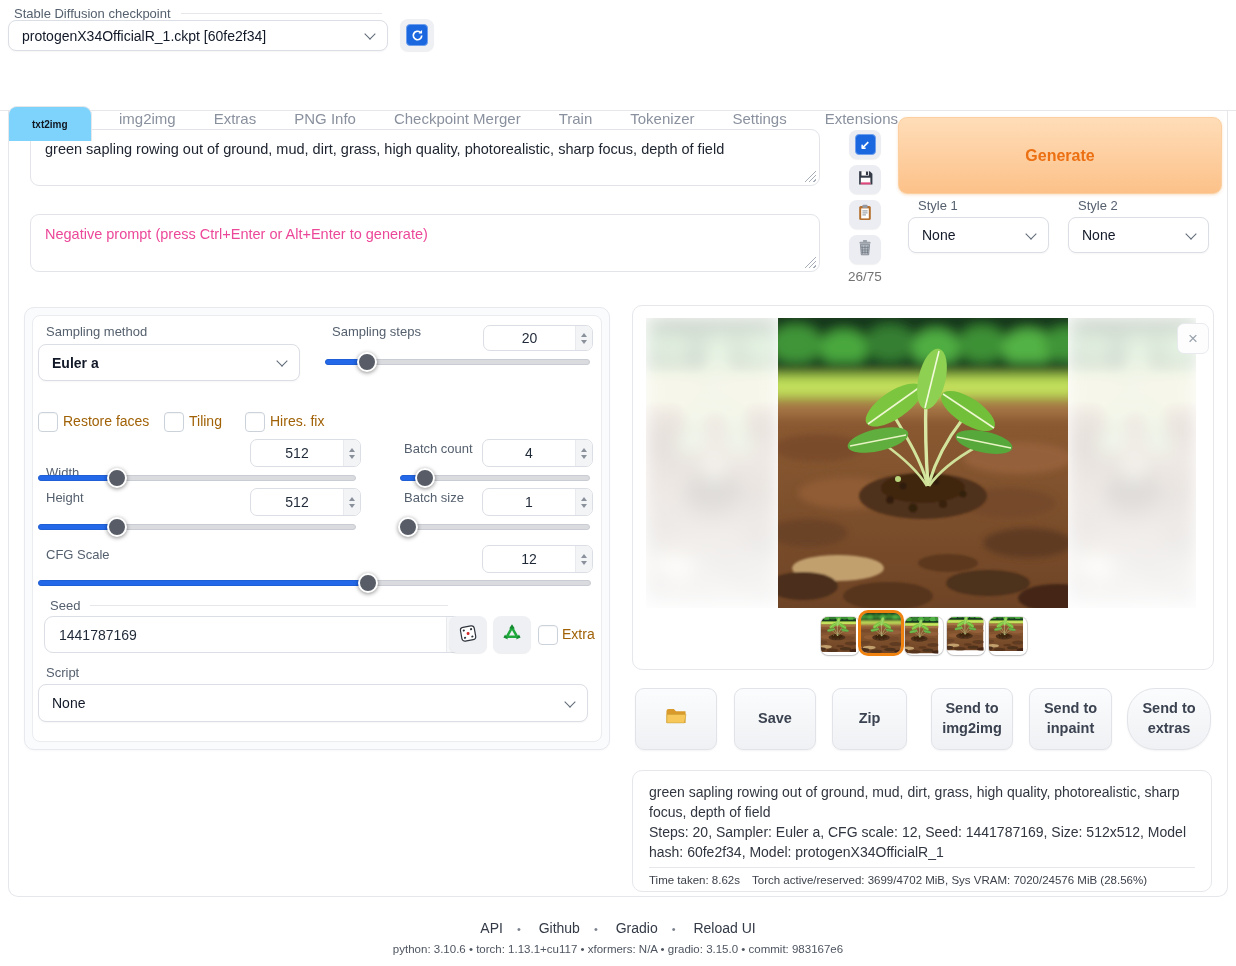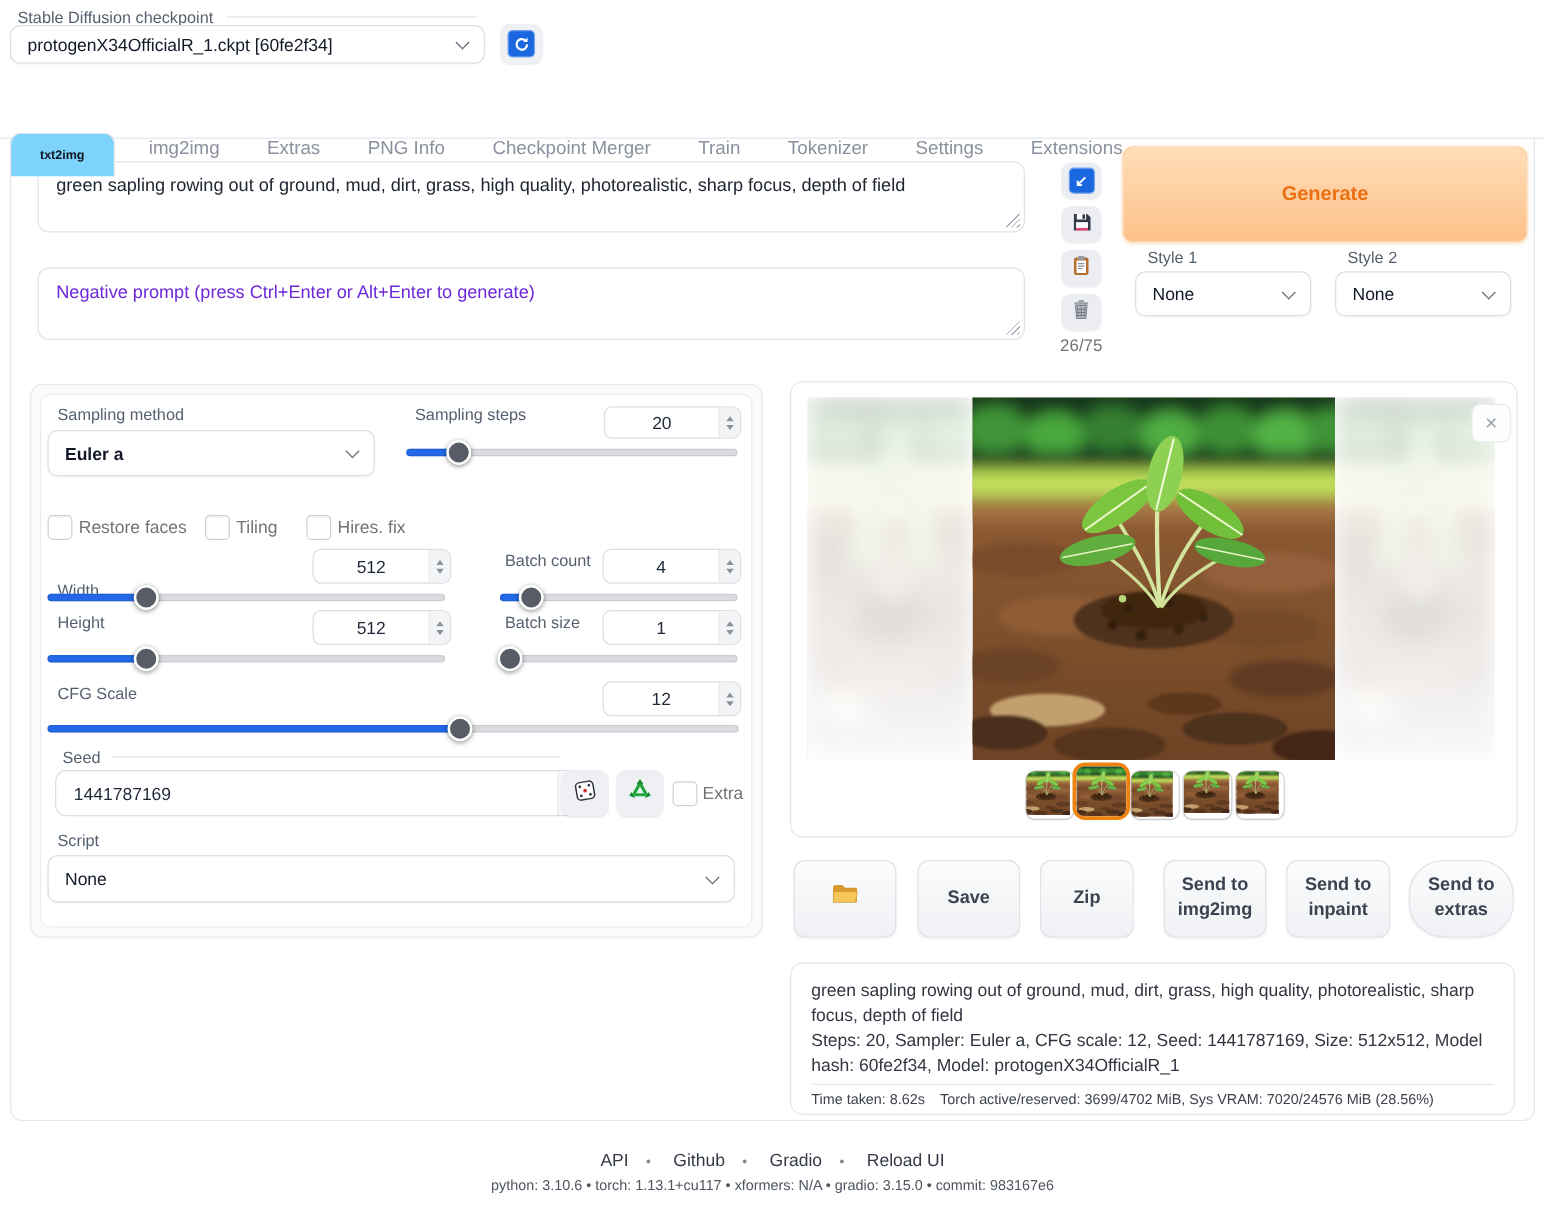--- a/index.html
+++ b/index.html
@@ -10,21 +10,21 @@
   .legendrow{position:absolute;display:flex;align-items:center;}
   .legendrow .line{flex:1;height:1px;background:#e5e7eb;margin-left:10px;}
   .box,.dd{position:absolute;background:#fff;border:1px solid #dbdee4;border-radius:8px;
        box-shadow:0 1px 2px rgba(0,0,0,.04);box-sizing:border-box;}
   .dd{display:flex;align-items:center;padding:0 13px;font-size:14px;color:#111827;}
   .dd .chev{margin-left:auto;}
   .chev{width:7px;height:7px;border-right:1.8px solid #5f6a77;border-bottom:1.8px solid #5f6a77;
        transform:rotate(45deg);display:inline-block;margin-top:-3px;}
   .tarea{position:absolute;background:#fff;border:1px solid #e2e4e9;border-radius:9px;
        box-sizing:border-box;padding:9px 14px;font-size:14.5px;line-height:1.4;color:#202631;}
-  .tarea .ph{color:#6d28d9;}
+  .tarea .ph{color:#ec4899;}
   .rz{position:absolute;right:3px;bottom:3px;width:11px;height:11px;
       background:linear-gradient(135deg,transparent 0 46%,#a7aeb8 46% 52%,transparent 52% 66%,#a7aeb8 66% 72%,transparent 72% 86%,#a7aeb8 86% 92%,transparent 92%);}
   .toolbtn{position:absolute;left:849px;width:32px;height:29px;border-radius:8px;background:#ebedf2;
       display:flex;align-items:center;justify-content:center;box-shadow:0 1px 1px rgba(0,0,0,.06);cursor:pointer;}
   .bluechip{width:20px;height:20px;background:#1a67e0;border:1px solid #6f9fec;border-radius:4px;
       color:#fff;font-size:12px;font-weight:bold;display:flex;align-items:center;justify-content:center;}
   .generate{position:absolute;left:898px;top:117px;width:322px;height:75px;border-radius:9px;
       background:linear-gradient(180deg,#ffddb8 0%,#fcc189 100%);border:1px solid #fbcf9f;
       color:#ec6f12;font-weight:bold;font-size:16px;display:flex;align-items:center;justify-content:center;
       box-shadow:0 1px 3px rgba(234,130,30,.25);cursor:pointer;}
@@ -39,21 +39,21 @@
       gap:3px;background:#f3f4f6;border-left:1px solid #e8eaee;cursor:pointer;}
   .tri-up{width:0;height:0;border-left:3.5px solid transparent;border-right:3.5px solid transparent;border-bottom:4.5px solid #8a919c;}
   .tri-down{width:0;height:0;border-left:3.5px solid transparent;border-right:3.5px solid transparent;border-top:4.5px solid #8a919c;}
   .slider{position:absolute;height:18px;cursor:pointer;}
   .slider .track{position:absolute;top:7px;left:0;right:0;height:4px;background:#d9dbdf;border:1px solid #c9ccd2;border-radius:4px;}
   .slider .fill{position:absolute;top:7px;left:0;height:4px;background:#2368e8;border:1px solid #1f5fd6;border-radius:4px 0 0 4px;}
   .slider .knob{position:absolute;top:0;width:16px;height:16px;margin-left:-9px;border-radius:50%;
       background:#575c66;border:2px solid #fff;box-shadow:0 1px 4px rgba(0,0,0,.45);}
   .cb{position:absolute;width:18px;height:18px;background:#fff;border:1px solid #ccd2da;border-radius:4px;
       box-shadow:inset 0 1px 1px rgba(0,0,0,.04);cursor:pointer;}
-  .cblbl{position:absolute;font-size:14px;font-weight:500;color:#737373;white-space:nowrap;}
+  .cblbl{position:absolute;font-size:14px;font-weight:500;color:#a16207;white-space:nowrap;}
   .sqbtn{position:absolute;width:38px;height:37px;border-radius:8px;background:#eef0f4;display:flex;
       align-items:center;justify-content:center;box-shadow:0 1px 1px rgba(0,0,0,.07);cursor:pointer;}
   .gallery{position:absolute;left:632px;top:305px;width:580px;height:363px;background:#fff;
       border:1px solid #e5e7eb;border-radius:10px;}
   .closebtn{position:absolute;left:1177px;top:323px;width:30px;height:29px;background:#fdfdfd;
       border:1px solid #e8eaee;border-radius:7px;display:flex;align-items:center;justify-content:center;
       color:#9aa3ad;font-size:17px;cursor:pointer;}
   .flank{position:absolute;top:318px;height:290px;overflow:hidden;}
   .flank svg{filter:blur(9px) brightness(1.6) saturate(.4) contrast(.8);opacity:.45;}
   .flank .wash{position:absolute;inset:0;background:linear-gradient(180deg,rgba(255,255,255,.25),rgba(255,255,255,.55) 60%,rgba(255,255,255,.92));}

